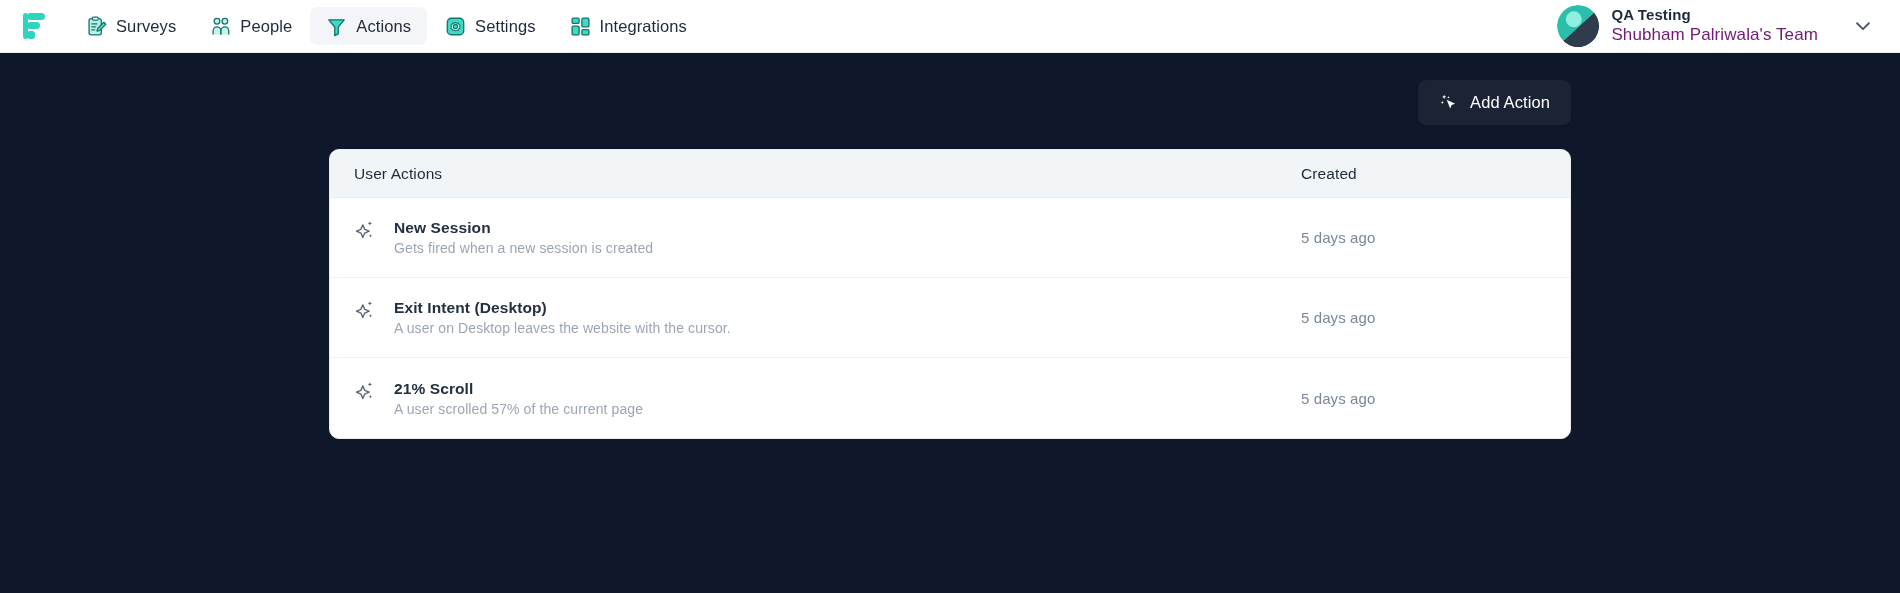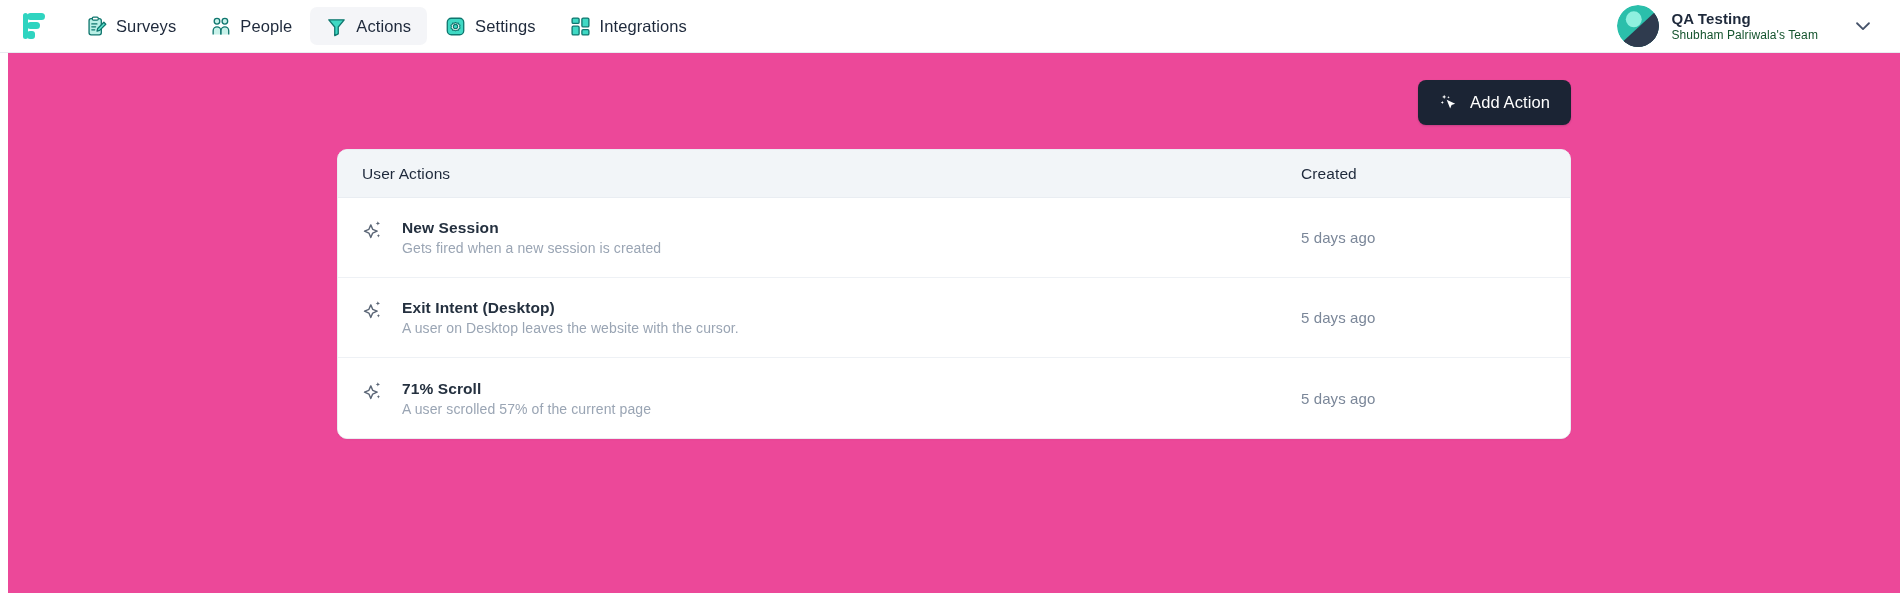--- a/index.html
+++ b/index.html
@@ -96,40 +96,39 @@
   }
 
   .org-text { display: flex; flex-direction: column; line-height: 1.22; }
   .org-name {
     font-size: 15px;
     font-weight: bold;
     color: #1e293b;
     letter-spacing: .1px;
   }
   .org-team {
-    font-size: 12px;
-    color: #14532d;
+    font-size: 17px;
+    color: #701a75;
     letter-spacing: .1px;
   }
 
   .chev {
     width: 22px;
     height: 22px;
     margin-left: 22px;
     flex: 0 0 22px;
     display: block;
   }
 
   
   .page {
     flex: 1 1 auto;
-    background: #ec4899;
+    background: #0f172a;
     padding: 0 329px;
     position: relative;
-    margin-left: 8px;
   }
 
   .toolbar {
     display: flex;
     justify-content: flex-end;
     padding-top: 27px;
   }
 
   .btn-add {
     display: inline-flex;
@@ -367,21 +366,21 @@
       </div>
 
       <div class="row">
         <div class="row-main">
           <svg class="row-ico" viewBox="0 0 24 24">
             <path d="M9.6 6.4 l2.05 4.85 4.85 2.05 -4.85 2.05 -2.05 4.85 -2.05 -4.85 -4.85 -2.05 4.85 -2.05 Z" fill="none" stroke="#5b6676" stroke-width="1.55" stroke-linejoin="round"></path>
             <path d="M17.3 2.4 l.72 1.68 1.68 .72 -1.68 .72 -.72 1.68 -.72 -1.68 -1.68 -.72 1.68 -.72 Z" fill="#5b6676"></path>
             <path d="M17.9 16.4 l.55 1.28 1.28 .55 -1.28 .55 -.55 1.28 -.55 -1.28 -1.28 -.55 1.28 -.55 Z" fill="#5b6676"></path>
           </svg>
           <div class="row-texts">
-            <span class="row-title">71% Scroll</span>
+            <span class="row-title">21% Scroll</span>
             <span class="row-desc">A user scrolled 57% of the current page</span>
           </div>
         </div>
         <div class="row-created">5 days ago</div>
       </div>
 
     </div>
 
   </div>
 

